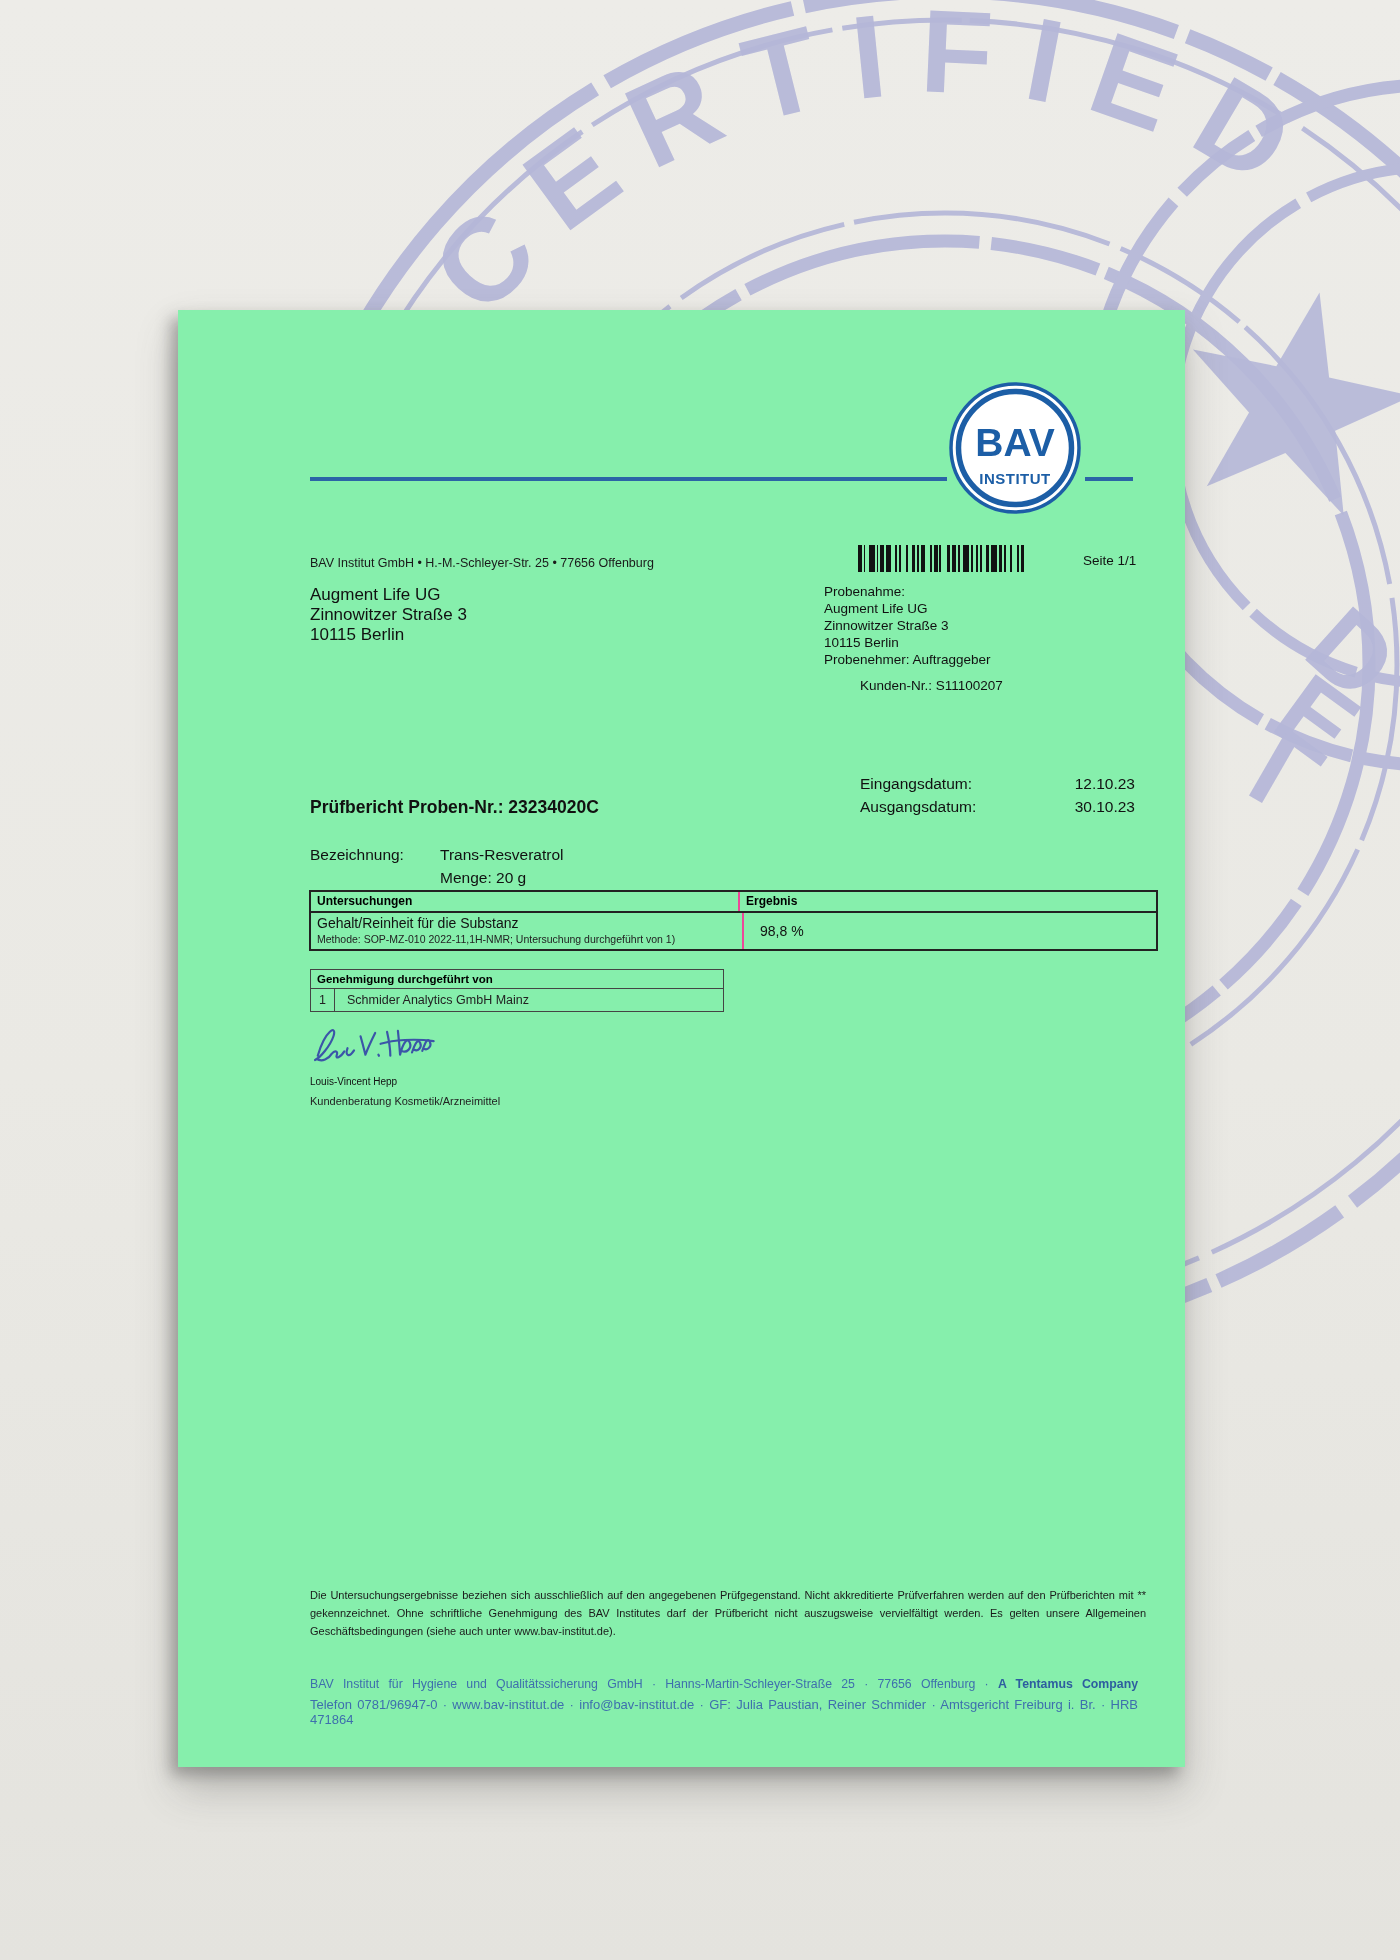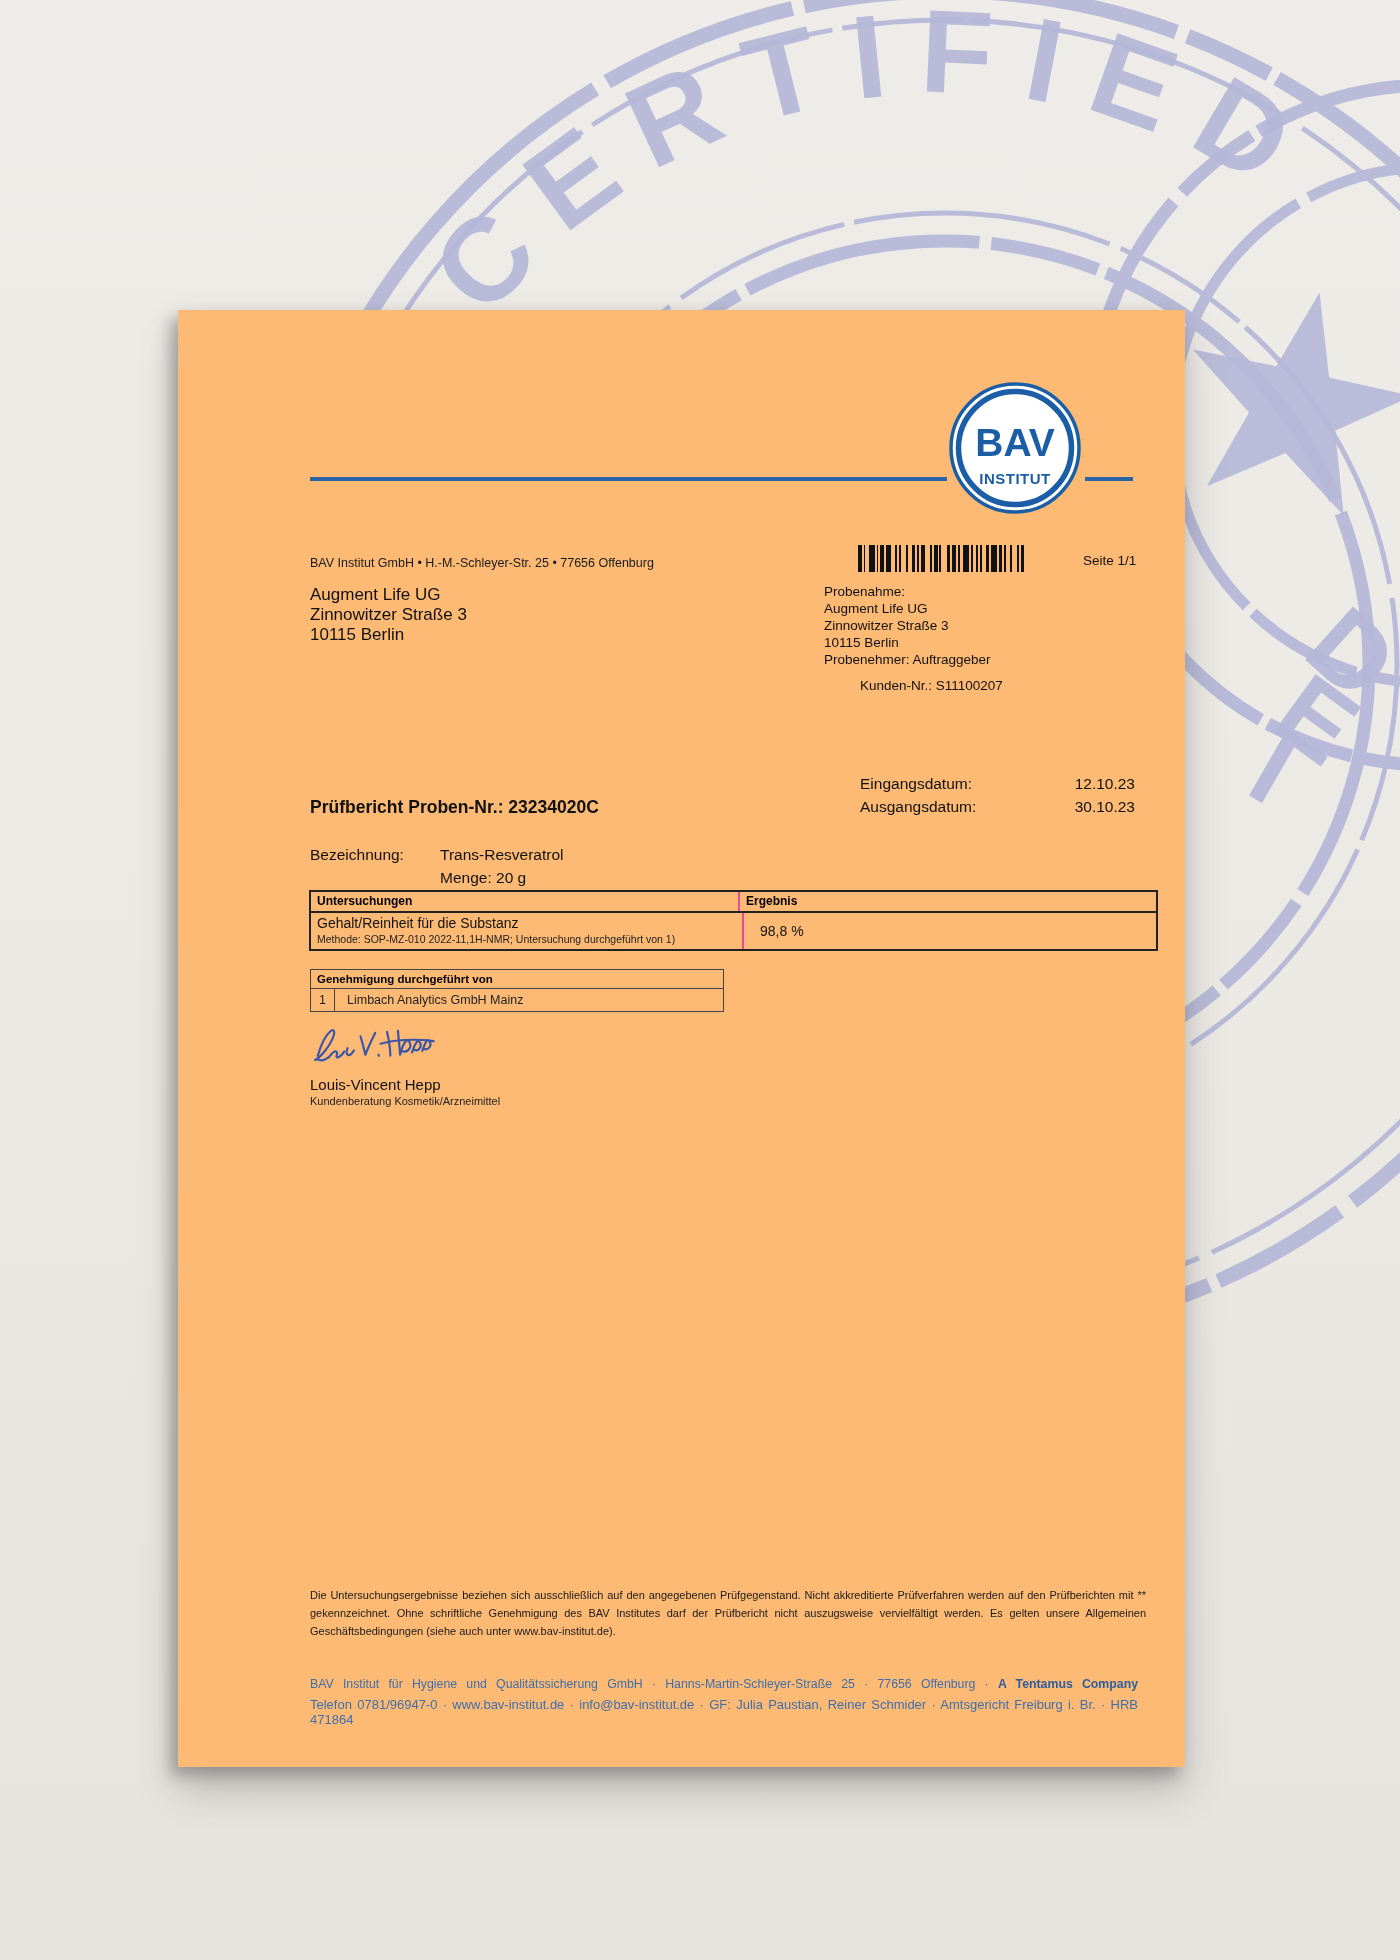--- a/index.html
+++ b/index.html
@@ -4,21 +4,21 @@
 <style>
   html,body{margin:0;padding:0;}
   body{
     width:1400px;height:1960px;position:relative;overflow:hidden;
     font-family:"Liberation Sans", sans-serif;
     background:linear-gradient(180deg,#edece8 0%,#eae9e4 55%,#e4e3de 100%);
   }
   .stamp-layer{position:absolute;left:0;top:0;width:1400px;height:1960px;z-index:1;}
   .paper{
     position:absolute;left:178px;top:310px;width:1007px;height:1457px;
-    background:#fdba74;z-index:2;
+    background:#86efac;z-index:2;
     box-shadow:-7px 8px 14px rgba(90,90,88,.45), 0 22px 38px rgba(80,80,78,.30);
   }
   .abs{position:absolute;}
   .blue-line{position:absolute;height:4px;background:#2b64a6;}
   .sender{font-size:12.5px;color:#1a1a1a;}
   .recipient div{font-size:17px;line-height:20px;color:#111;}
   .sample{font-size:13.5px;line-height:17px;color:#111;}
   .kunden{font-size:13.5px;color:#111;}
   .seite{font-size:13.5px;color:#111;}
   .dates-row{position:absolute;left:682px;width:275px;font-size:15.5px;color:#111;}
@@ -33,21 +33,21 @@
   .tbl1 .row{display:flex;}
   .tbl1 .row .c1{padding:2px 4px 4px 6px;}
   .tbl1 .name{font-size:14px;color:#111;}
   .tbl1 .method{font-size:10.5px;color:#222;margin-top:2px;}
   .tbl1 .result{font-size:14px;color:#111;padding:10px 0 0 16px;}
   .tbl2{position:absolute;left:132px;top:659px;width:412px;border:1px solid #444;}
   .tbl2 .hdr{font-size:11.5px;font-weight:bold;color:#000;padding:3px 0 3px 6px;border-bottom:1px solid #444;}
   .tbl2 .row{display:flex;font-size:12.5px;color:#222;}
   .tbl2 .num{width:23px;text-align:center;border-right:1px solid #444;padding:4px 0;}
   .tbl2 .lab{padding:4px 0 4px 12px;}
-  .signer-name{font-size:15px;color:#111;}
+  .signer-name{font-size:10px;color:#111;}
   .signer-role{font-size:11px;color:#222;}
   .disclaimer{font-size:11px;line-height:18px;color:#1a1a1a;text-align:justify;}
   .footer-line{position:absolute;left:132px;width:828px;color:#3e6fad;text-align:justify;text-align-last:justify;}
   .f1{font-size:12.3px;}
   .f1 b{color:#2d5d9f;}
   .f2{font-size:13px;}
   .barcode{position:absolute;left:680px;top:235px;width:169px;height:27px;display:flex;align-items:stretch;}
   .barcode i{display:block;height:100%;}
   .logo-wrap{position:absolute;left:757px;top:58px;width:160px;height:160px;}
 </style>
@@ -203,21 +203,21 @@
       <div class="c2">
         <div class="result">98,8 %</div>
       </div>
     </div>
   </div>
 
   <div class="tbl2">
     <div class="hdr">Genehmigung durchgeführt von</div>
     <div class="row">
       <div class="num">1</div>
-      <div class="lab">Limbach Analytics GmbH Mainz</div>
+      <div class="lab">Schmider Analytics GmbH Mainz</div>
     </div>
   </div>
 
   <svg class="abs" style="left:130px;top:707px;" width="130" height="58" viewBox="0 0 240 100" xmlns="http://www.w3.org/2000/svg">
     <g fill="none" stroke="#3b55a8" stroke-width="4" stroke-linecap="round" stroke-linejoin="round">
       <path d="M 18 68 C 32 20, 54 10, 47 32 C 41 50, 22 72, 13 76"></path>
       <path d="M 16 74 C 26 80, 38 74, 44 64 C 50 57, 56 60, 53 67 C 50 74, 60 72, 67 60"></path>
       <path d="M 73 54 C 68 68, 76 72, 85 58"></path>
       <path d="M 97 32 C 101 46, 104 58, 106 66 C 112 50, 118 38, 124 26"></path>
       <path d="M 130 66 L 131 68"></path>

